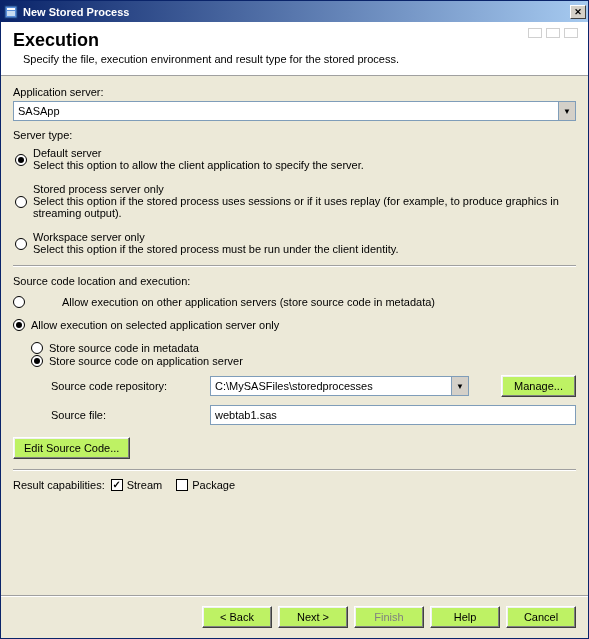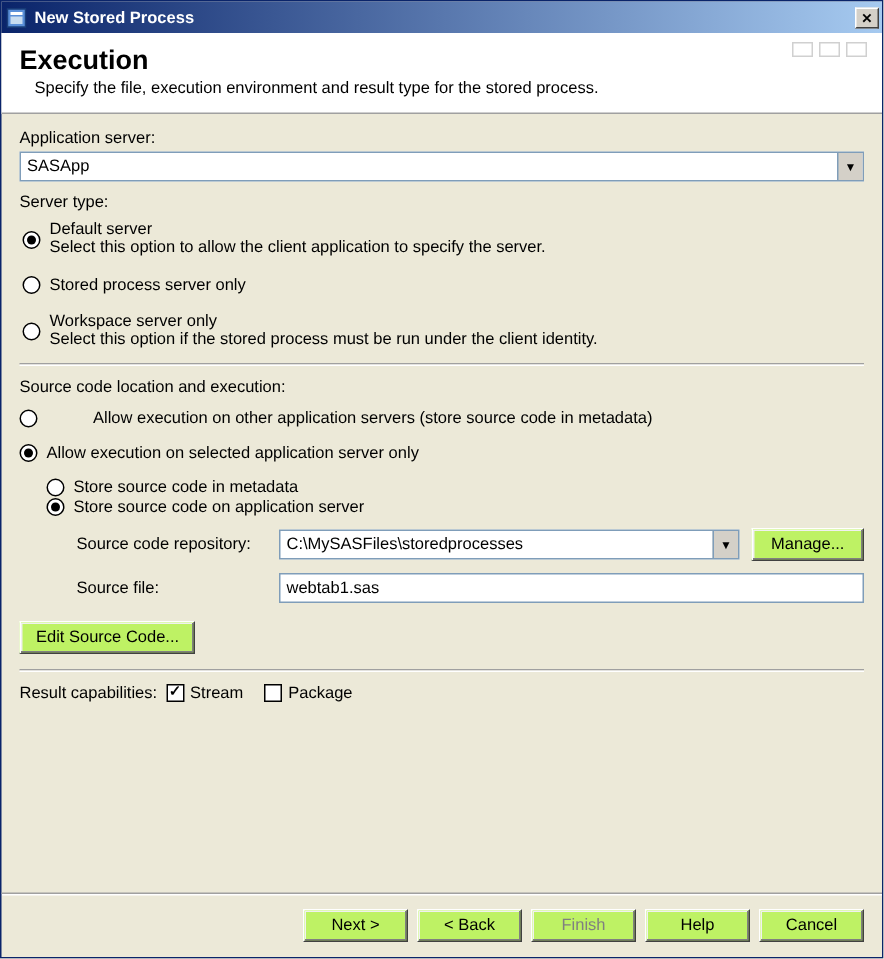--- a/index.html
+++ b/index.html
@@ -111,21 +111,21 @@
   }
   .checkbox.checked::after { content:"✓"; color:#000; font-weight:bold; }
   .sep {
     height:1px; margin:10px 0 8px 0;
     border-top:1px solid #a0a0a0; border-bottom:1px solid #fff;
   }
   .subtle { color:#000; }
   .option-block { margin-left: 2px; margin-top:6px; }
   .option-title { }
   .indent { margin-left: 18px; }
-  .indent2 { margin-left: 38px; }
+  .indent2 { margin-left: 38px; gap: 24px; }
   .field-row {
     display:flex; align-items:center; margin-top:8px;
   }
   .field-row .fld-label { width:135px; }
   .textbox {
     border:1px solid #7f9db9; background:#fff; height:20px;
     padding:2px 4px; line-height:15px;
   }
   .btn {
     background:#bef264;
@@ -188,20 +188,21 @@
       <div>
         <div class="option-title">Default server</div>
         <div class="subtle">Select this option to allow the client application to specify the server.</div>
       </div>
     </div>
 
     <div class="option-block row" style="margin-top:12px;">
       <span class="radio"></span>
       <div>
         <div class="option-title">Stored process server only</div>
+        <div class="subtle">Select this option if the stored process uses sessions or if it uses replay (for example, to produce graphics in streaming output).</div>
       </div>
     </div>
 
     <div class="option-block row" style="margin-top:12px;">
       <span class="radio"></span>
       <div>
         <div class="option-title">Workspace server only</div>
         <div class="subtle">Select this option if the stored process must be run under the client identity.</div>
       </div>
     </div>
@@ -254,20 +255,20 @@
       <span style="margin-right:6px;">Result capabilities:</span>
       <span class="checkbox checked"></span>
       <span style="margin-right:14px;">Stream</span>
       <span class="checkbox"></span>
       <span>Package</span>
     </div>
 
   </div>
 
   <div class="button-row">
+    <button class="btn">&lt; Back</button>
     <button class="btn">Next &gt;</button>
-    <button class="btn">&lt; Back</button>
     <button class="btn disabled">Finish</button>
     <button class="btn">Help</button>
     <button class="btn">Cancel</button>
   </div>
 
 </div>
 
 </body></html>

